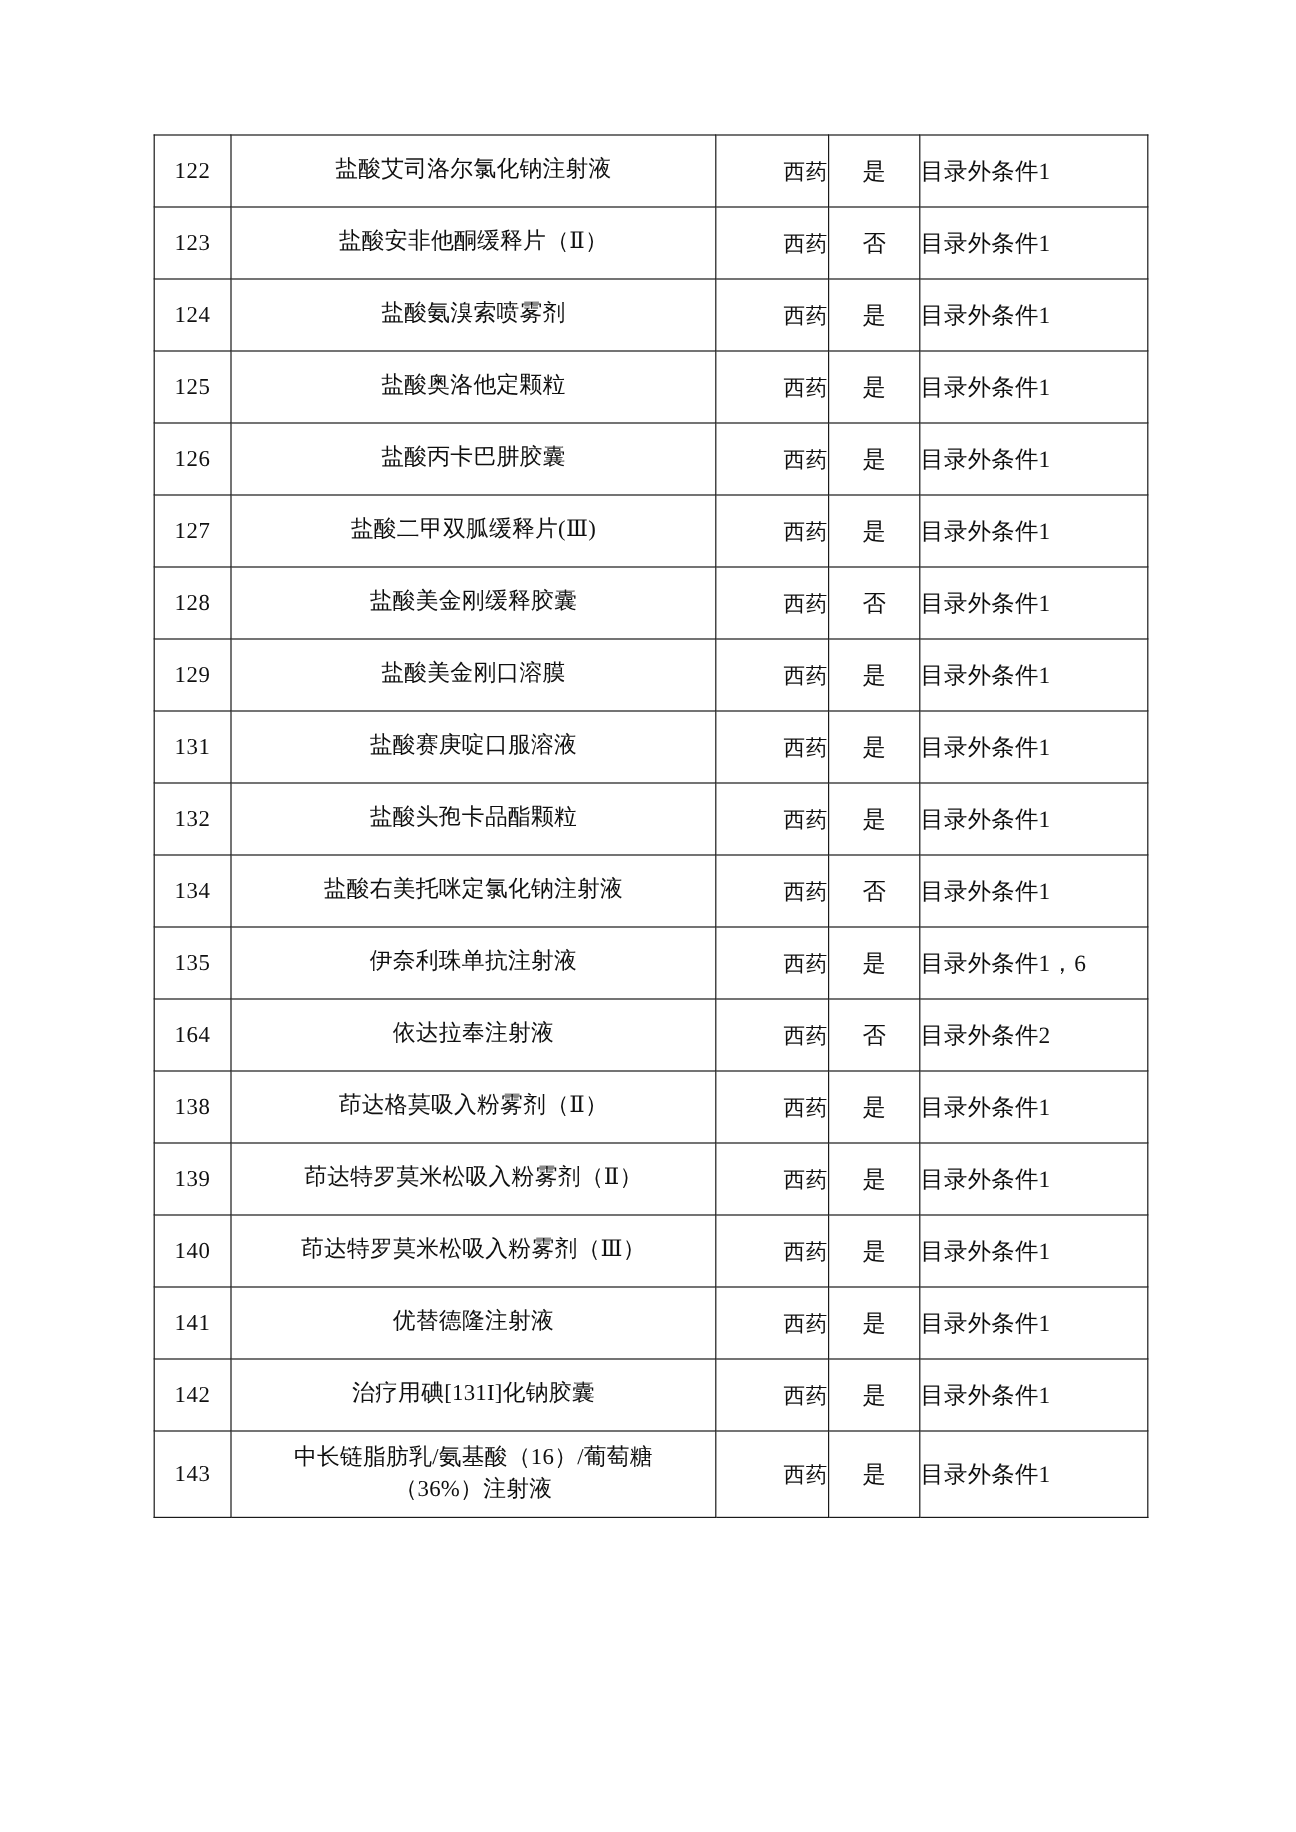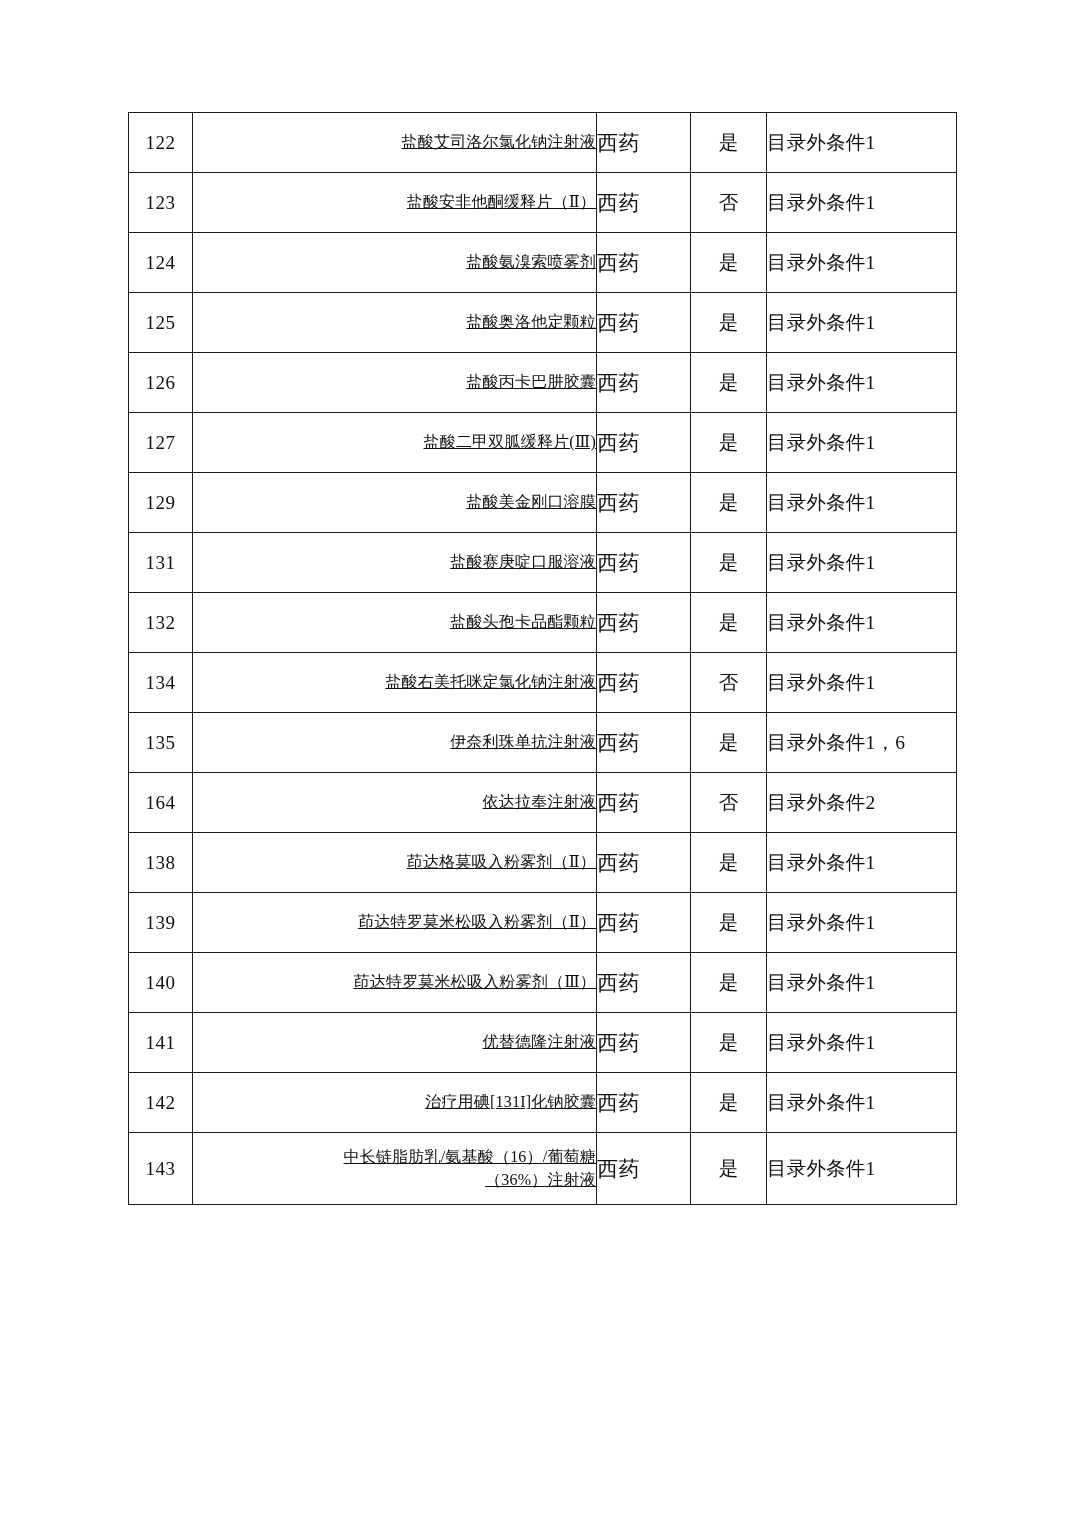--- a/index.html
+++ b/index.html
@@ -48,32 +48,31 @@
   col.c-cond   { width: 190px; }
 
   .cell-index {
     text-align: center;
     font-size: 19px;
     letter-spacing: 0.5px;
     font-family: "Liberation Serif", "DejaVu Serif", serif;
   }
 
   .cell-name {
-    text-align: right;
+    text-align: center;
     padding-left: 10px;
     padding-right: 6px;
-    font-size: 16px;
+    font-size: 19px;
     line-height: 1.38;
     letter-spacing: 0.2px;
-    text-decoration: underline;
   }
 
   .cell-cat {
-    text-align: left;
-    font-size: 21px;
+    text-align: right;
+    font-size: 18px;
     letter-spacing: 0.5px;
     font-family: Liberation Mono, monospace;
   }
 
   .cell-flag {
     text-align: center;
     font-size: 19.5px;
   }
 
   .cell-cond {
@@ -152,20 +151,29 @@
         <tr>
           <td class="cell-index">127</td>
           <td class="cell-name">
             <span class="name-line">盐酸二甲双胍缓释片(Ⅲ)</span>
           </td>
           <td class="cell-cat">西药</td>
           <td class="cell-flag">是</td>
           <td class="cell-cond">目录外条件1</td>
         </tr>
         <tr>
+          <td class="cell-index">128</td>
+          <td class="cell-name">
+            <span class="name-line">盐酸美金刚缓释胶囊</span>
+          </td>
+          <td class="cell-cat">西药</td>
+          <td class="cell-flag">否</td>
+          <td class="cell-cond">目录外条件1</td>
+        </tr>
+        <tr>
           <td class="cell-index">129</td>
           <td class="cell-name">
             <span class="name-line">盐酸美金刚口溶膜</span>
           </td>
           <td class="cell-cat">西药</td>
           <td class="cell-flag">是</td>
           <td class="cell-cond">目录外条件1</td>
         </tr>
         <tr>
           <td class="cell-index">131</td>

